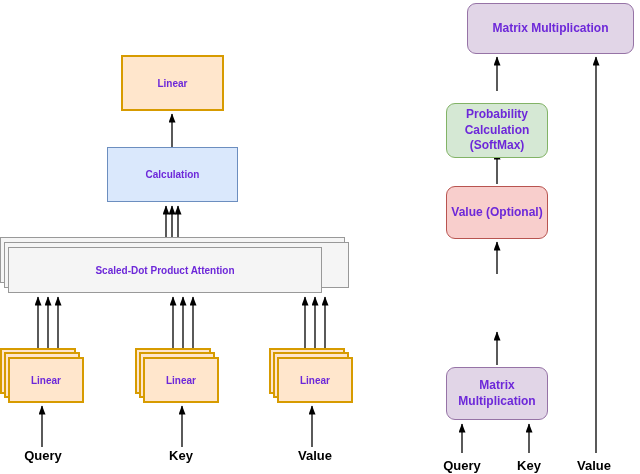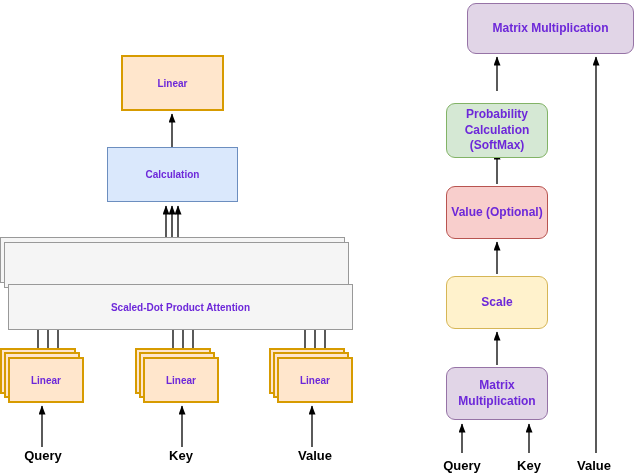--- a/index.html
+++ b/index.html
@@ -74,21 +74,21 @@
   <div class="box rect-orange fs13" style="left:121px; top:55px; width:103px; height:56px;">
     <span class="box-label">Linear</span>
   </div>
 
   <div class="box rect-blue fs13" style="left:107px; top:147px; width:131px; height:55px;">
     <span class="box-label">Calculation</span>
   </div>
 
   <div class="box rect-gray" style="left:0px; top:237px; width:345px; height:46px;"></div>
   <div class="box rect-gray" style="left:4px; top:242px; width:345px; height:46px;"></div>
-  <div class="box rect-gray fs13" style="left:8px; top:247px; width:345px; height:46px;margin-top:37px;">
+  <div class="box rect-gray fs13" style="left:8px; top:247px; width:314px; height:46px;">
     <span class="box-label">Scaled-Dot Product Attention</span>
   </div>
 
   <div class="box rect-orange" style="left:0px;  top:348px; width:76px; height:46px;"></div>
   <div class="box rect-orange" style="left:4px;  top:352px; width:76px; height:46px;"></div>
   <div class="box rect-orange fs13" style="left:8px; top:357px; width:76px; height:46px;">
     <span class="box-label">Linear</span>
   </div>
 
   <div class="box rect-orange" style="left:135px; top:348px; width:76px; height:46px;"></div>
@@ -114,23 +114,20 @@
   <div class="box fill-green rd fs12" style="left:446px; top:103px; width:102px; height:55px;">
     <span class="box-label">Probability
 Calculation
 (SoftMax)</span>
   </div>
 
   <div class="box fill-red rd fs12" style="left:446px; top:186px; width:102px; height:53px;">
     <span class="box-label">Value (Optional)</span>
   </div>
 
-  <div class="box fill-yellow rd fs12" style="left:446px; top:276px; width:102px; height:53px;">
-    <span class="box-label">Scale</span>
-  </div>
 
   <div class="box fill-purple rd fs12" style="left:446px; top:367px; width:102px; height:53px;text-align:center;">
     <span class="box-label">Matrix
 Multiplication</span>
   </div>
 
   <div class="io-label" style="left:462px; top:458px;">Query</div>
   <div class="io-label" style="left:529px; top:458px;">Key</div>
   <div class="io-label" style="left:594px; top:458px;">Value</div>
 

